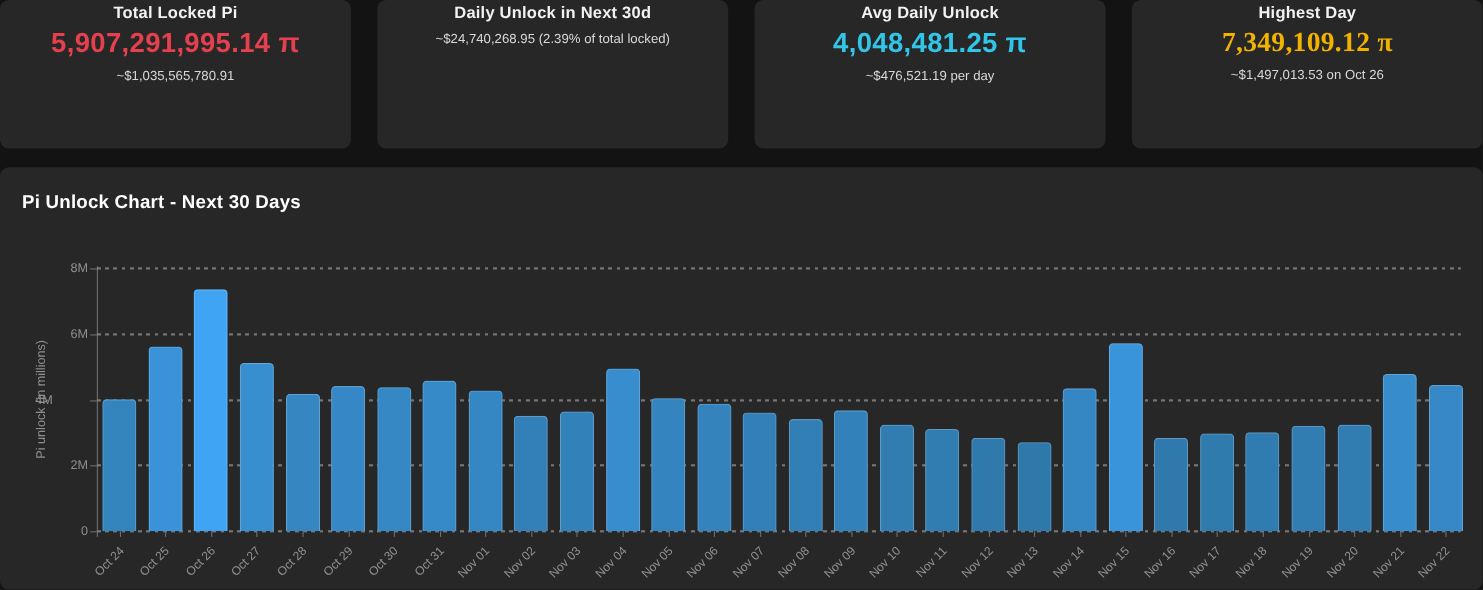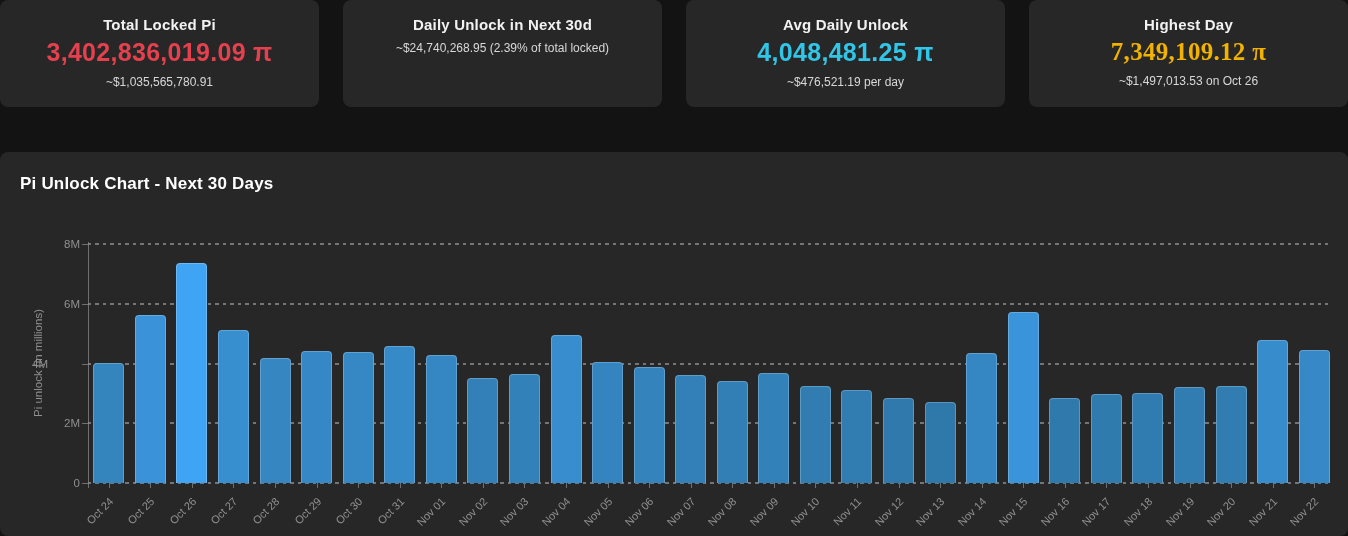--- a/index.html
+++ b/index.html
@@ -10,21 +10,21 @@
     position:relative;
     overflow:hidden;
   }
   
   .cards-row {
     position:absolute; top:0; left:0; width:1348px; height:107px;
     display:flex; gap:24px;
   }
   .stat-card {
     flex:1; background:#272727; border-radius:8px;
-    text-align:center; padding-top:16px; height:107px;
+    text-align:center; padding-top:3px; height:135px;
   }
   .stat-title { font-size:15px; font-weight:700; color:#f2f2f2; letter-spacing:.2px; }
   .stat-value { font-size:25px; font-weight:700; margin-top:5px; letter-spacing:.3px; }
   .stat-sub   { font-size:12px; color:#d8d8d8; margin-top:8px;text-align:center; }
 
   
   .chart-panel {
     position:absolute; top:152px; left:0; width:1348px; height:384px;
     background:#272727; border-radius:8px;
   }
@@ -64,21 +64,21 @@
     font-size:11px; color:#919191; white-space:nowrap;
     transform:rotate(-45deg); transform-origin:100% 0;
   }
 </style>
 </head>
 <body>
 
 <div class="cards-row">
   <div class="stat-card">
     <div class="stat-title">Total Locked Pi</div>
-    <div class="stat-value" style="color: rgb(229, 64, 78);">3,402,836,019.09 π</div>
+    <div class="stat-value" style="color: rgb(229, 64, 78);">5,907,291,995.14 π</div>
     <div class="stat-sub">~$1,035,565,780.91</div>
   </div>
   <div class="stat-card">
     <div class="stat-title">Daily Unlock in Next 30d</div>
     <div class="stat-sub">~$24,740,268.95 (2.39% of total locked)</div>
   </div>
   <div class="stat-card">
     <div class="stat-title">Avg Daily Unlock</div>
     <div class="stat-value" style="color: rgb(49, 198, 232);">4,048,481.25 π</div>
     <div class="stat-sub">~$476,521.19 per day</div>

